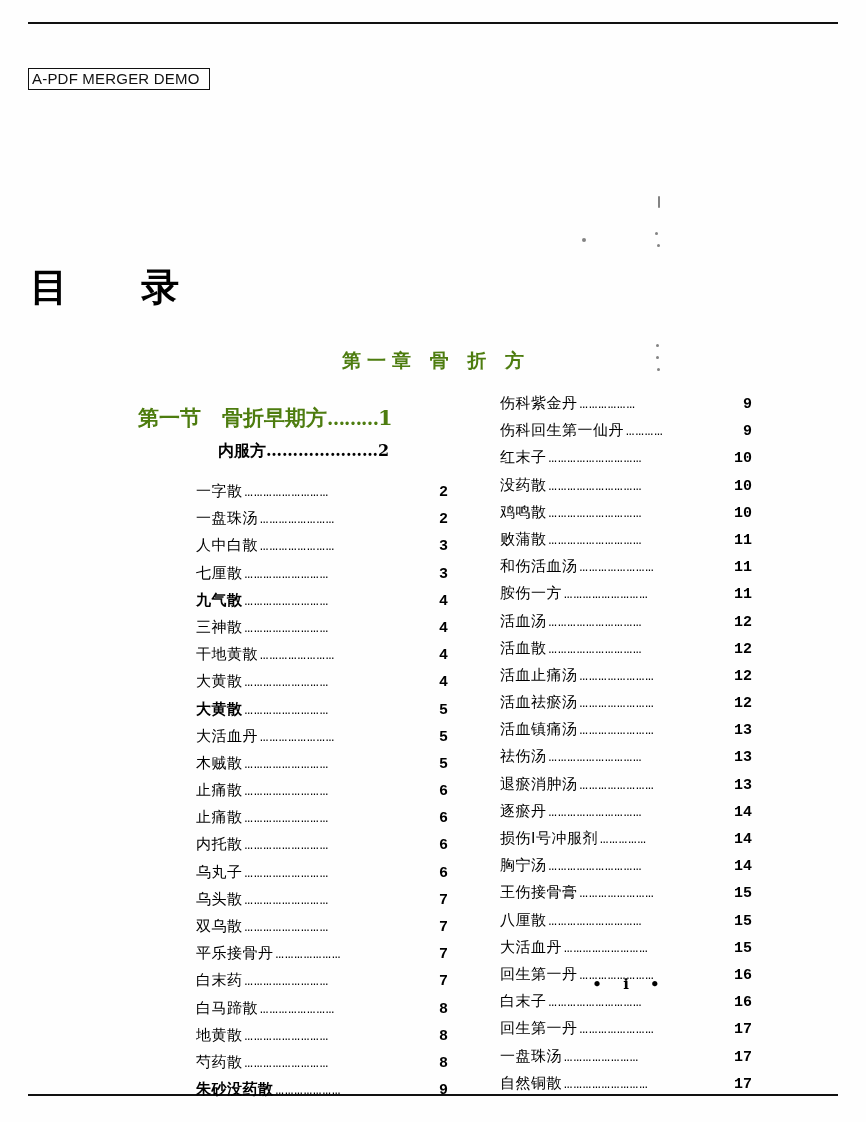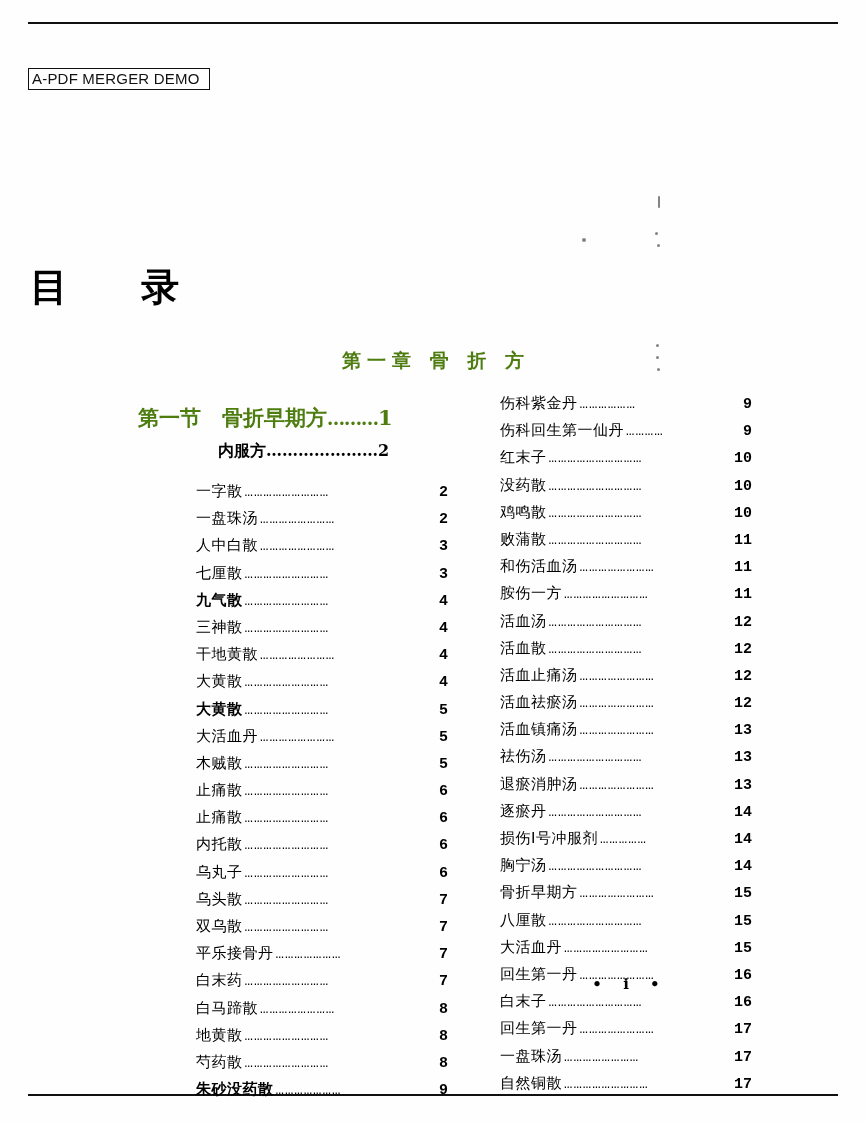--- a/index.html
+++ b/index.html
@@ -392,21 +392,21 @@
         <span class="label">损伤Ⅰ号冲服剂</span>
         <span class="leader">……………</span>
         <span class="page-no">14</span>
       </div>
       <div class="toc-row">
         <span class="label">胸宁汤</span>
         <span class="leader">…………………………</span>
         <span class="page-no">14</span>
       </div>
       <div class="toc-row">
-        <span class="label">骨折早期方</span>
+        <span class="label">王伤接骨膏</span>
         <span class="leader">……………………</span>
         <span class="page-no">15</span>
       </div>
       <div class="toc-row">
         <span class="label">八厘散</span>
         <span class="leader">…………………………</span>
         <span class="page-no">15</span>
       </div>
       <div class="toc-row">
         <span class="label">大活血丹</span>

